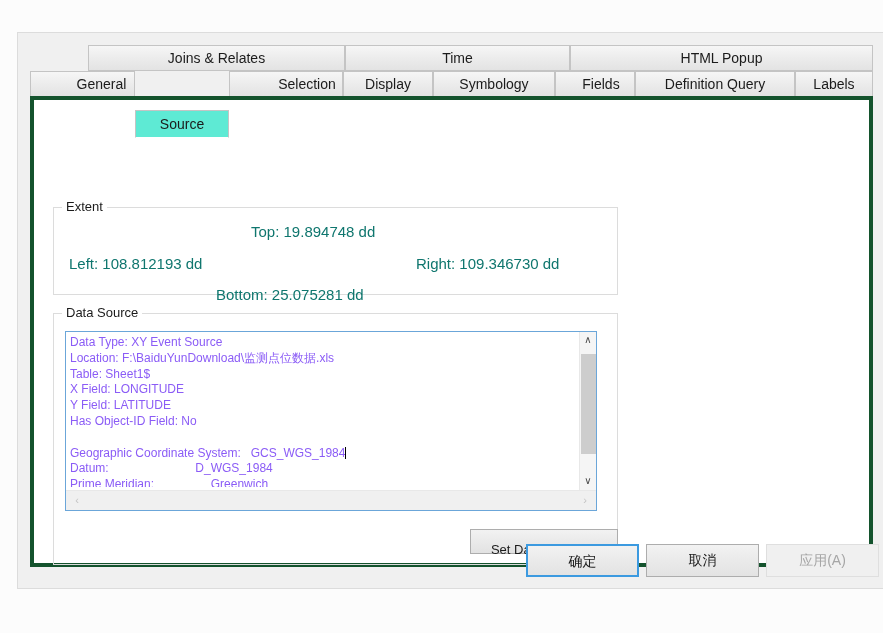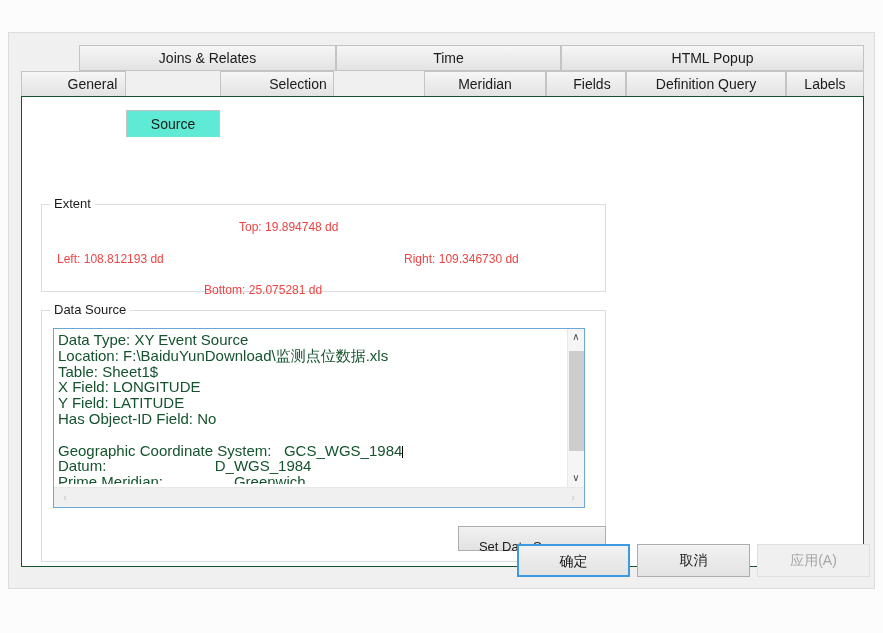--- a/index.html
+++ b/index.html
@@ -62,21 +62,21 @@
     text-align: center;
     color: #ffffff;
     font-size: 15px;
     font-weight: bold;
     font-family: "Liberation Sans", "DejaVu Sans", sans-serif;
   }
 
   
   #dialog-body {
     position: absolute;
-    left: 8px; top: 32px;
+    left: 17px; top: 32px;
     width: 867px;
     height: 557px;
     background: #f0f0f0;
     border: 1px solid #dcdcdc;
     box-sizing: border-box;
   }
 
   
   #tab-control {
     position: absolute;
@@ -119,21 +119,21 @@
     margin-top: 41px;
   }
 
   
   #tab-page {
     position: absolute;
     left: 0; top: 51px;
     width: 843px;
     height: 471px;
     background: #ffffff;
-    border: 1px solid #14532d;
+    border: 4px solid #14532d;
     box-sizing: border-box;
   }
 
   
   .groupbox {
     position: absolute;
     border: 1px solid #dcdcdc;
     box-sizing: border-box;
     background: transparent;
   }
@@ -153,22 +153,22 @@
     width: 565px; height: 88px;
   }
   #datasource-group {
     left: 19px; top: 213px;
     width: 565px; height: 252px;
   }
 
   
   .ext-item {
     position: absolute;
-    font-size: 12px;
-    color: #ef4444;
+    font-size: 15px;
+    color: #0f766e;
     white-space: nowrap;
   }
   .ext-label { }
   .ext-value { }
 
   #ext-top     { left: 197px; top: 15px; }
   #ext-left    { left: 15px;  top: 47px; }
   #ext-right   { left: 362px; top: 47px; }
   #ext-bottom  { left: 162px; top: 78px; }
 
@@ -180,23 +180,23 @@
     border: 1px solid #6ba6d9;
     background: #ffffff;
     box-sizing: border-box;
   }
   #ds-text {
     position: absolute;
     left: 4px; top: 3px;
     width: 495px;
     height: 152px;
     overflow: hidden;
-    font-size: 15px;
+    font-size: 12px;
     line-height: 15.8px;
-    color: #14532d;
+    color: #8b5cf6;
     white-space: pre;
     font-family: "Liberation Sans", "DejaVu Sans", sans-serif;
   }
   #ds-text .caret {
     display: inline-block;
     width: 1px;
     height: 12px;
     background: #000;
     vertical-align: -2px;
     margin-left: 0px;
@@ -328,21 +328,22 @@
 
       <div class="tab-row" id="tab-row-top">
           <div class="tab" style="left: 58px; width: 257px;">Joins &amp; Relates</div>
           <div class="tab" style="left: 315px; width: 225px;">Time</div>
           <div class="tab" style="left: 540px; width: 303px;">HTML Popup</div>
         </div>
       <div class="tab-row" id="tab-row-bottom">
           <div class="tab" style="left: 0px; width: 105px; padding-left: 38px;">General</div>
           <div class="tab selected" style="left: 105px; width: 94px;">Source</div>
           <div class="tab" style="left: 199px; width: 114px; padding-left: 42px;">Selection</div>
-          <div class="tab" style="left: 403px; width: 122px;">Meridian</div>
+          <div class="tab" style="left: 313px; width: 90px;">Display</div>
+          <div class="tab" style="left: 403px; width: 122px;">Symbology</div>
           <div class="tab" style="left: 525px; width: 80px; padding-left: 12px;">Fields</div>
           <div class="tab" style="left: 605px; width: 160px;">Definition Query</div>
           <div class="tab" style="left: 765px; width: 78px;">Labels</div>
         </div>
 
       <div id="tab-page">
 
         <div class="groupbox" id="extent-group">
           <span class="gb-label">Extent</span>
 

